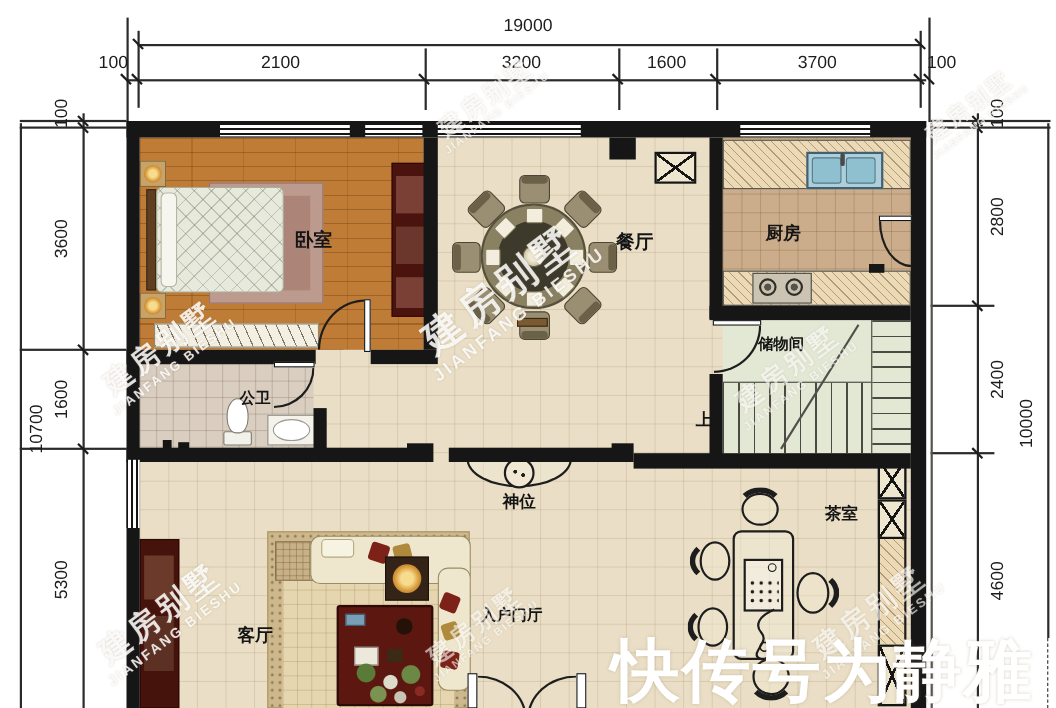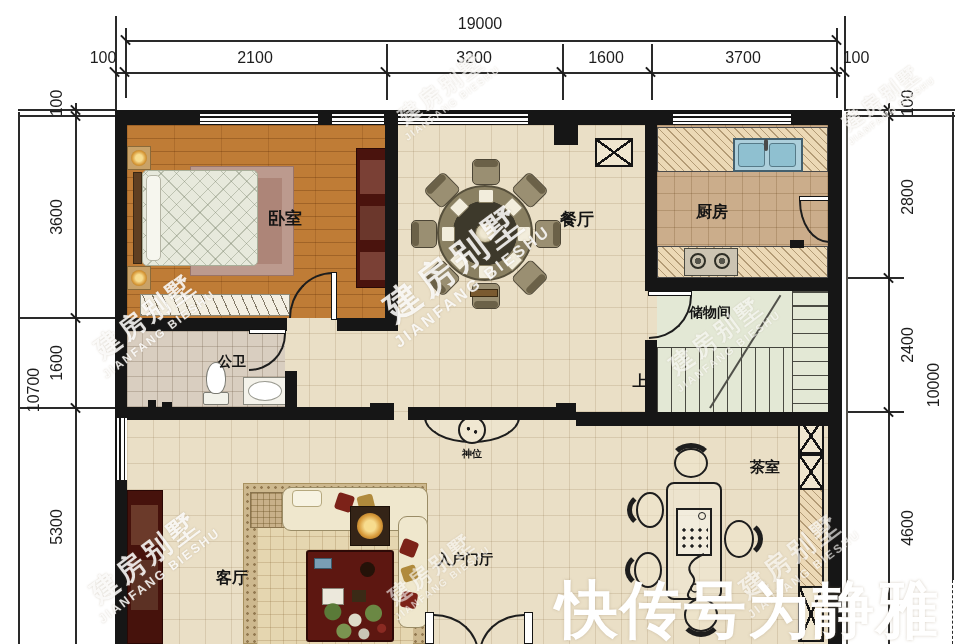--- a/index.html
+++ b/index.html
@@ -276,21 +276,21 @@
   <div class="abs" style="left:479px;top:614px;width:45px;height:40px;border-top:2px solid #1d1d1d;border-left:2px solid #1d1d1d;border-top-left-radius:100% 100%"></div>
   <div class="abs leaf" style="left:425px;top:612px;width:9px;height:32px"></div>
   <div class="abs leaf" style="left:524px;top:612px;width:9px;height:32px"></div>
 
   <div class="abs lbl" style="left:245px;top:207px;width:80px;font-size:17px">卧室</div>
   <div class="abs lbl" style="left:537px;top:208px;width:80px;font-size:17px">餐厅</div>
   <div class="abs lbl" style="left:672px;top:202px;width:80px;font-size:16px">厨房</div>
   <div class="abs lbl" style="left:197px;top:353px;width:70px;font-size:14px">公卫</div>
   <div class="abs lbl" style="left:660px;top:304px;width:100px;font-size:14px">储物间</div>
   <div class="abs lbl" style="left:626px;top:372px;width:28px;font-size:15px">上</div>
-  <div class="abs lbl" style="left:432px;top:447px;width:80px;font-size:10px">神位</div>
+  <div class="abs lbl" style="left:432px;top:447px;width:80px;font-size:15px">神位</div>
   <div class="abs lbl" style="left:192px;top:568px;width:80px;font-size:16px">客厅</div>
   <div class="abs lbl" style="left:405px;top:551px;width:120px;font-size:14px">入户门厅</div>
   <div class="abs lbl" style="left:725px;top:458px;width:80px;font-size:15px">茶室</div>
 
   <div class="abs wm" style="left:70px;top:300px;width:160px;font-size:26px">
     <span>建房别墅</span>
     <span class="en">JIANFANG BIESHU</span>
   </div>
   <div class="abs wm" style="left:330px;top:240px;width:260px;font-size:36px">
     <span>建房别墅</span>

